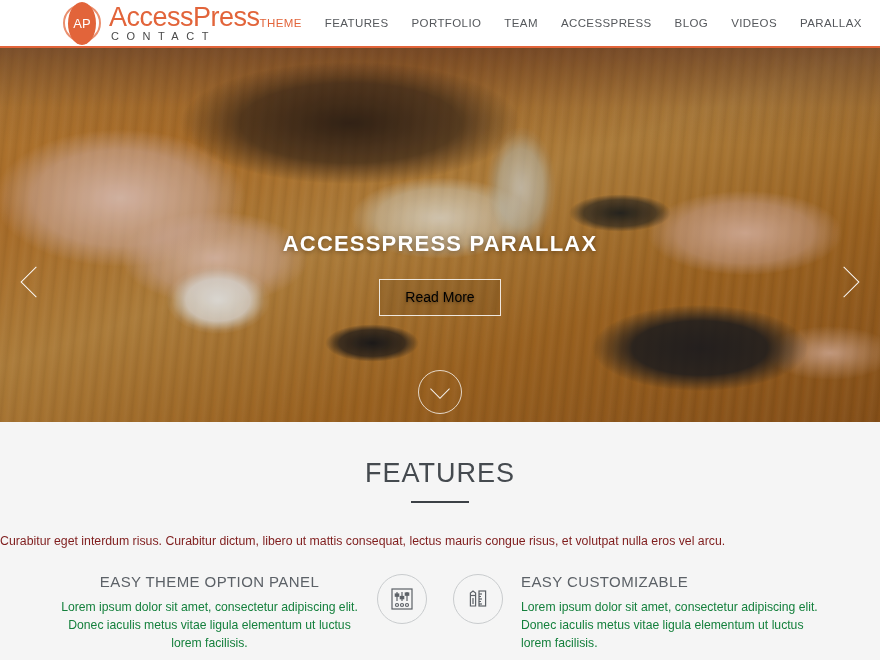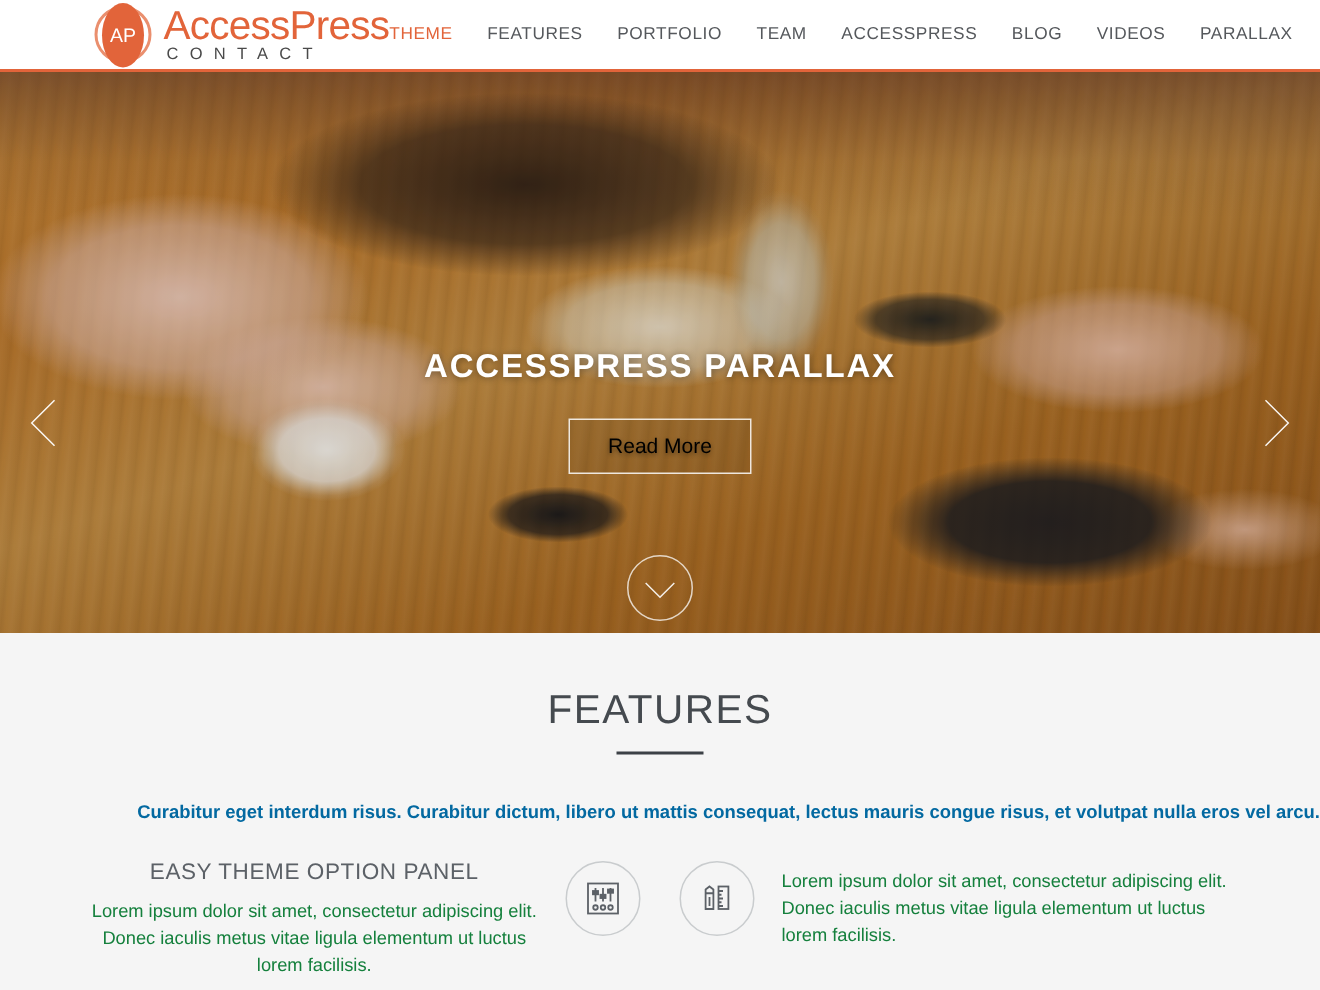--- a/index.html
+++ b/index.html
@@ -201,25 +201,24 @@
     letter-spacing:1px;
     font-weight:400;
   }
   .section-rule {
     width:58px; height:2px;
     background:#3c4146;
     margin:12px auto 0;
   }
   .section-desc {
     margin-top:29px;
-    text-align:right;
+    text-align:left;
     font-size:12.3px;
-    color:#0369a1;
+    color:#7f1d1d;
     line-height:18px;
-    font-weight:bold;
   }
 
   .feature-grid {
     margin-top:20px;
     display:grid;
     grid-template-columns:1fr 1fr;
     column-gap:26px;
     padding:0 60px;
     row-gap:14px;
   }
@@ -334,18 +333,19 @@
           <line x1="8" y1="12" x2="8" y2="18"></line>
           <rect x="14" y="5" width="6.6" height="15"></rect>
           <line x1="14" y1="8" x2="17" y2="8"></line>
           <line x1="14" y1="10.5" x2="16" y2="10.5"></line>
           <line x1="14" y1="13" x2="17" y2="13"></line>
           <line x1="14" y1="15.5" x2="16" y2="15.5"></line>
           <line x1="14" y1="18" x2="17" y2="18"></line>
         </svg>
       </div>
       <div class="feature-body">
+        <div class="feature-title">EASY CUSTOMIZABLE</div>
         <div class="feature-text">Lorem ipsum dolor sit amet, consectetur adipiscing elit. Donec iaculis metus vitae ligula elementum ut luctus lorem facilisis.</div>
       </div>
     </div>
 
   </div>
 </div>
 
 </body></html>

